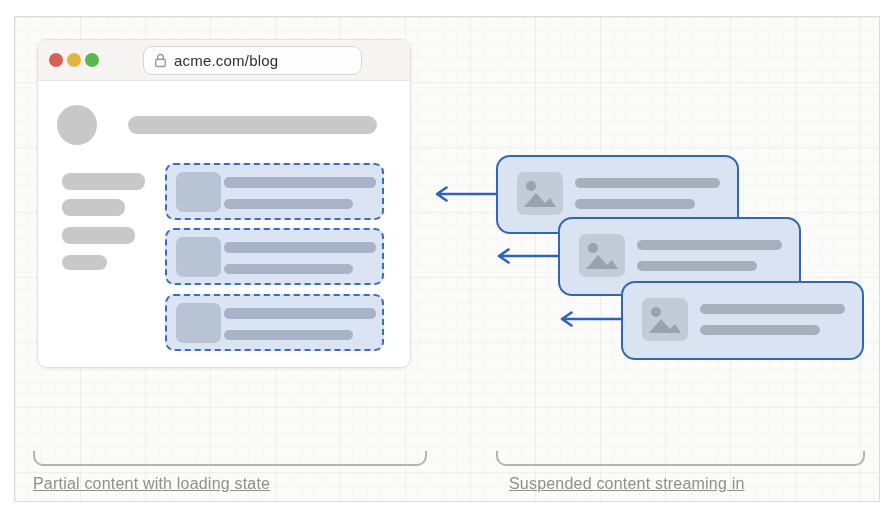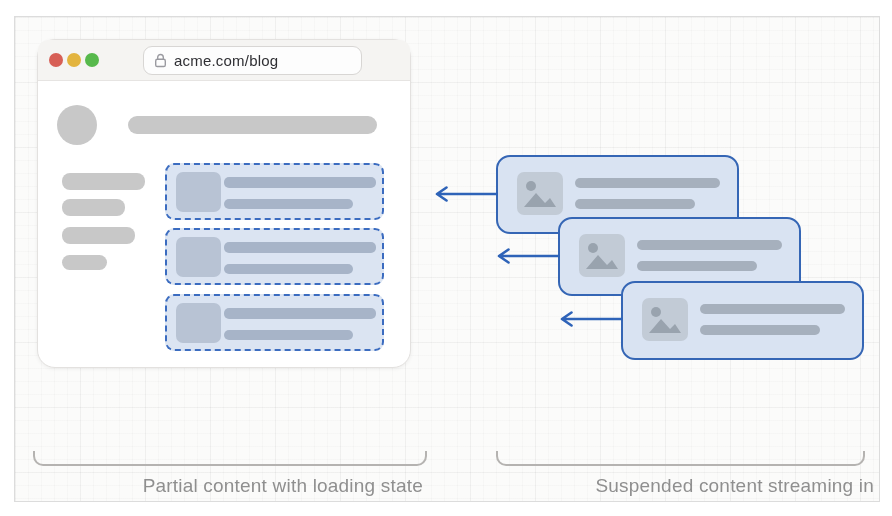--- a/index.html
+++ b/index.html
@@ -11,21 +11,21 @@
     background-color:#fbfbfa;border:1px solid #dcdcdc;
     background-image:
       linear-gradient(rgba(60,60,60,0.035) 1px, transparent 1px),
       linear-gradient(90deg, rgba(60,60,60,0.035) 1px, transparent 1px),
       linear-gradient(rgba(60,60,60,0.022) 1px, transparent 1px),
       linear-gradient(90deg, rgba(60,60,60,0.022) 1px, transparent 1px);
     background-size:65px 65px,65px 65px,13px 13px,13px 13px;}
 
   
   .browser{position:absolute;left:22px;top:22px;width:372px;height:327px;
-    background:#ffffff;border:1px solid #e3e1df;border-radius:18px;
+    background:#ffffff;border:1px solid #e3e1df;border-radius:10px;
     box-shadow:0 1px 4px rgba(0,0,0,0.06);}
   .titlebar{position:absolute;left:0;top:0;right:0;height:40px;background:#f5f4f2;
     border-bottom:1px solid #e6e4e2;border-radius:10px 10px 0 0;display:flex;align-items:center;}
   .lights{display:flex;gap:4px;margin-left:11px;}
   .light{width:14px;height:14px;border-radius:50%;}
   .urlbar{position:absolute;left:105px;top:6px;width:219px;height:29px;background:#fdfdfd;
     border:1px solid #d8d6d4;border-radius:9px;display:flex;align-items:center;gap:7px;
     padding:0 10px;box-sizing:border-box;}
   .urltext{font-size:15px;color:#2f2f33;letter-spacing:.2px;}
 
@@ -59,21 +59,21 @@
   .cb2{left:77px;top:42px;width:120px;}
 
   .arrow{position:absolute;width:66px;height:20px;z-index:4;}
   .ar1{left:417px;top:167px;} .ar2{left:479px;top:229px;} .ar3{left:542px;top:292px;}
 
   
   .bracket{position:absolute;height:13px;border-left:2px solid #b5b3b1;border-right:2px solid #b5b3b1;
     border-bottom:2px solid #b5b3b1;border-radius:0 0 10px 10px;top:434px;}
   .brk-left{left:18px;width:390px;}
   .brk-right{left:481px;width:365px;}
-  .caption{position:absolute;top:458px;font-size:19px;color:#8f8f8f;text-align:right;letter-spacing:.2px;}
+  .caption{position:absolute;top:458px;font-size:16px;color:#8f8f8f;text-align:left;letter-spacing:.2px;text-decoration:underline;}
   .cap-left{left:18px;width:390px;}
   .cap-right{left:494px;width:365px;}
 </style>
 </head>
 <body>
 
 <div class="canvas">
   <div class="stage">
 
     <div class="browser">

